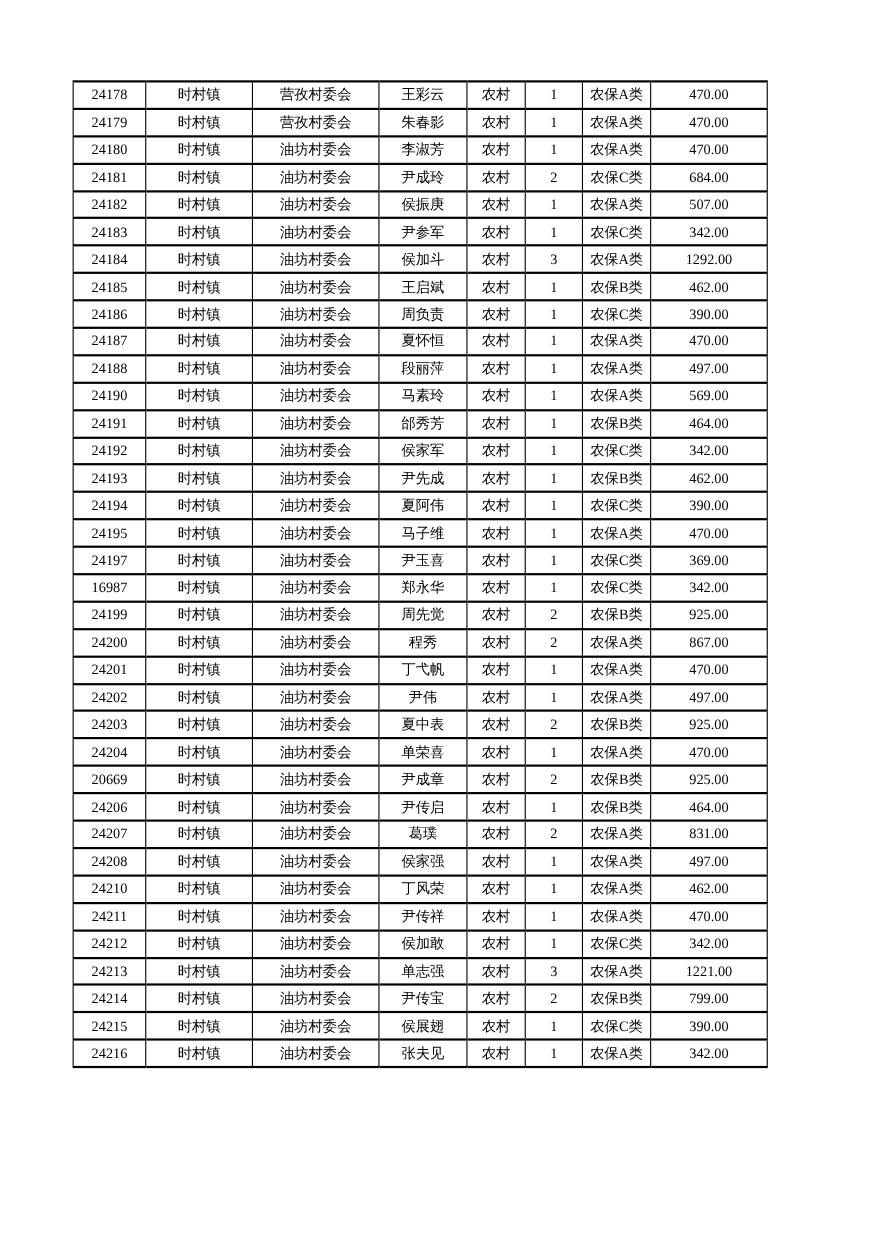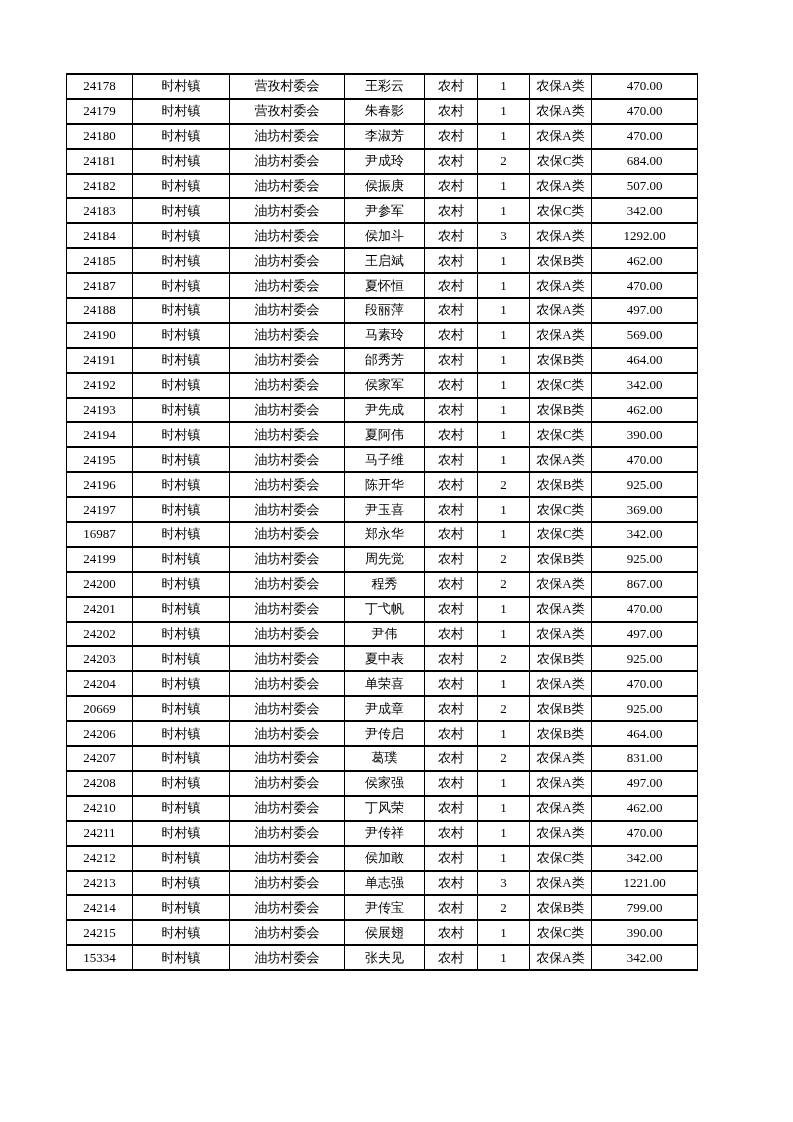--- a/index.html
+++ b/index.html
@@ -137,20 +137,30 @@
           <td>24185</td>
           <td>时村镇</td>
           <td>油坊村委会</td>
           <td>王启斌</td>
           <td>农村</td>
           <td>1</td>
           <td>农保B类</td>
           <td>462.00</td>
         </tr>
         <tr>
+          <td>24186</td>
+          <td>时村镇</td>
+          <td>油坊村委会</td>
+          <td>周负责</td>
+          <td>农村</td>
+          <td>1</td>
+          <td>农保C类</td>
+          <td>390.00</td>
+        </tr>
+        <tr>
           <td>24187</td>
           <td>时村镇</td>
           <td>油坊村委会</td>
           <td>夏怀恒</td>
           <td>农村</td>
           <td>1</td>
           <td>农保A类</td>
           <td>470.00</td>
         </tr>
         <tr>
@@ -217,180 +227,170 @@
           <td>24195</td>
           <td>时村镇</td>
           <td>油坊村委会</td>
           <td>马子维</td>
           <td>农村</td>
           <td>1</td>
           <td>农保A类</td>
           <td>470.00</td>
         </tr>
         <tr>
-          <td>24196</td>
-          <td>时村镇</td>
-          <td>油坊村委会</td>
-          <td>陈开华</td>
+          <td>24197</td>
+          <td>时村镇</td>
+          <td>油坊村委会</td>
+          <td>尹玉喜</td>
+          <td>农村</td>
+          <td>1</td>
+          <td>农保C类</td>
+          <td>369.00</td>
+        </tr>
+        <tr>
+          <td>16987</td>
+          <td>时村镇</td>
+          <td>油坊村委会</td>
+          <td>郑永华</td>
+          <td>农村</td>
+          <td>1</td>
+          <td>农保C类</td>
+          <td>342.00</td>
+        </tr>
+        <tr>
+          <td>24199</td>
+          <td>时村镇</td>
+          <td>油坊村委会</td>
+          <td>周先觉</td>
           <td>农村</td>
           <td>2</td>
           <td>农保B类</td>
           <td>925.00</td>
         </tr>
         <tr>
-          <td>24197</td>
-          <td>时村镇</td>
-          <td>油坊村委会</td>
-          <td>尹玉喜</td>
-          <td>农村</td>
-          <td>1</td>
-          <td>农保C类</td>
-          <td>369.00</td>
-        </tr>
-        <tr>
-          <td>16987</td>
-          <td>时村镇</td>
-          <td>油坊村委会</td>
-          <td>郑永华</td>
+          <td>24200</td>
+          <td>时村镇</td>
+          <td>油坊村委会</td>
+          <td>程秀</td>
+          <td>农村</td>
+          <td>2</td>
+          <td>农保A类</td>
+          <td>867.00</td>
+        </tr>
+        <tr>
+          <td>24201</td>
+          <td>时村镇</td>
+          <td>油坊村委会</td>
+          <td>丁弋帆</td>
+          <td>农村</td>
+          <td>1</td>
+          <td>农保A类</td>
+          <td>470.00</td>
+        </tr>
+        <tr>
+          <td>24202</td>
+          <td>时村镇</td>
+          <td>油坊村委会</td>
+          <td>尹伟</td>
+          <td>农村</td>
+          <td>1</td>
+          <td>农保A类</td>
+          <td>497.00</td>
+        </tr>
+        <tr>
+          <td>24203</td>
+          <td>时村镇</td>
+          <td>油坊村委会</td>
+          <td>夏中表</td>
+          <td>农村</td>
+          <td>2</td>
+          <td>农保B类</td>
+          <td>925.00</td>
+        </tr>
+        <tr>
+          <td>24204</td>
+          <td>时村镇</td>
+          <td>油坊村委会</td>
+          <td>单荣喜</td>
+          <td>农村</td>
+          <td>1</td>
+          <td>农保A类</td>
+          <td>470.00</td>
+        </tr>
+        <tr>
+          <td>20669</td>
+          <td>时村镇</td>
+          <td>油坊村委会</td>
+          <td>尹成章</td>
+          <td>农村</td>
+          <td>2</td>
+          <td>农保B类</td>
+          <td>925.00</td>
+        </tr>
+        <tr>
+          <td>24206</td>
+          <td>时村镇</td>
+          <td>油坊村委会</td>
+          <td>尹传启</td>
+          <td>农村</td>
+          <td>1</td>
+          <td>农保B类</td>
+          <td>464.00</td>
+        </tr>
+        <tr>
+          <td>24207</td>
+          <td>时村镇</td>
+          <td>油坊村委会</td>
+          <td>葛璞</td>
+          <td>农村</td>
+          <td>2</td>
+          <td>农保A类</td>
+          <td>831.00</td>
+        </tr>
+        <tr>
+          <td>24208</td>
+          <td>时村镇</td>
+          <td>油坊村委会</td>
+          <td>侯家强</td>
+          <td>农村</td>
+          <td>1</td>
+          <td>农保A类</td>
+          <td>497.00</td>
+        </tr>
+        <tr>
+          <td>24210</td>
+          <td>时村镇</td>
+          <td>油坊村委会</td>
+          <td>丁风荣</td>
+          <td>农村</td>
+          <td>1</td>
+          <td>农保A类</td>
+          <td>462.00</td>
+        </tr>
+        <tr>
+          <td>24211</td>
+          <td>时村镇</td>
+          <td>油坊村委会</td>
+          <td>尹传祥</td>
+          <td>农村</td>
+          <td>1</td>
+          <td>农保A类</td>
+          <td>470.00</td>
+        </tr>
+        <tr>
+          <td>24212</td>
+          <td>时村镇</td>
+          <td>油坊村委会</td>
+          <td>侯加敢</td>
           <td>农村</td>
           <td>1</td>
           <td>农保C类</td>
           <td>342.00</td>
         </tr>
         <tr>
-          <td>24199</td>
-          <td>时村镇</td>
-          <td>油坊村委会</td>
-          <td>周先觉</td>
-          <td>农村</td>
-          <td>2</td>
-          <td>农保B类</td>
-          <td>925.00</td>
-        </tr>
-        <tr>
-          <td>24200</td>
-          <td>时村镇</td>
-          <td>油坊村委会</td>
-          <td>程秀</td>
-          <td>农村</td>
-          <td>2</td>
-          <td>农保A类</td>
-          <td>867.00</td>
-        </tr>
-        <tr>
-          <td>24201</td>
-          <td>时村镇</td>
-          <td>油坊村委会</td>
-          <td>丁弋帆</td>
-          <td>农村</td>
-          <td>1</td>
-          <td>农保A类</td>
-          <td>470.00</td>
-        </tr>
-        <tr>
-          <td>24202</td>
-          <td>时村镇</td>
-          <td>油坊村委会</td>
-          <td>尹伟</td>
-          <td>农村</td>
-          <td>1</td>
-          <td>农保A类</td>
-          <td>497.00</td>
-        </tr>
-        <tr>
-          <td>24203</td>
-          <td>时村镇</td>
-          <td>油坊村委会</td>
-          <td>夏中表</td>
-          <td>农村</td>
-          <td>2</td>
-          <td>农保B类</td>
-          <td>925.00</td>
-        </tr>
-        <tr>
-          <td>24204</td>
-          <td>时村镇</td>
-          <td>油坊村委会</td>
-          <td>单荣喜</td>
-          <td>农村</td>
-          <td>1</td>
-          <td>农保A类</td>
-          <td>470.00</td>
-        </tr>
-        <tr>
-          <td>20669</td>
-          <td>时村镇</td>
-          <td>油坊村委会</td>
-          <td>尹成章</td>
-          <td>农村</td>
-          <td>2</td>
-          <td>农保B类</td>
-          <td>925.00</td>
-        </tr>
-        <tr>
-          <td>24206</td>
-          <td>时村镇</td>
-          <td>油坊村委会</td>
-          <td>尹传启</td>
-          <td>农村</td>
-          <td>1</td>
-          <td>农保B类</td>
-          <td>464.00</td>
-        </tr>
-        <tr>
-          <td>24207</td>
-          <td>时村镇</td>
-          <td>油坊村委会</td>
-          <td>葛璞</td>
-          <td>农村</td>
-          <td>2</td>
-          <td>农保A类</td>
-          <td>831.00</td>
-        </tr>
-        <tr>
-          <td>24208</td>
-          <td>时村镇</td>
-          <td>油坊村委会</td>
-          <td>侯家强</td>
-          <td>农村</td>
-          <td>1</td>
-          <td>农保A类</td>
-          <td>497.00</td>
-        </tr>
-        <tr>
-          <td>24210</td>
-          <td>时村镇</td>
-          <td>油坊村委会</td>
-          <td>丁风荣</td>
-          <td>农村</td>
-          <td>1</td>
-          <td>农保A类</td>
-          <td>462.00</td>
-        </tr>
-        <tr>
-          <td>24211</td>
-          <td>时村镇</td>
-          <td>油坊村委会</td>
-          <td>尹传祥</td>
-          <td>农村</td>
-          <td>1</td>
-          <td>农保A类</td>
-          <td>470.00</td>
-        </tr>
-        <tr>
-          <td>24212</td>
-          <td>时村镇</td>
-          <td>油坊村委会</td>
-          <td>侯加敢</td>
-          <td>农村</td>
-          <td>1</td>
-          <td>农保C类</td>
-          <td>342.00</td>
-        </tr>
-        <tr>
           <td>24213</td>
           <td>时村镇</td>
           <td>油坊村委会</td>
           <td>单志强</td>
           <td>农村</td>
           <td>3</td>
           <td>农保A类</td>
           <td>1221.00</td>
         </tr>
         <tr>
@@ -407,21 +407,21 @@
           <td>24215</td>
           <td>时村镇</td>
           <td>油坊村委会</td>
           <td>侯展翅</td>
           <td>农村</td>
           <td>1</td>
           <td>农保C类</td>
           <td>390.00</td>
         </tr>
         <tr>
-          <td>15334</td>
+          <td>24216</td>
           <td>时村镇</td>
           <td>油坊村委会</td>
           <td>张夫见</td>
           <td>农村</td>
           <td>1</td>
           <td>农保A类</td>
           <td>342.00</td>
         </tr>
       </tbody>
   </table>

